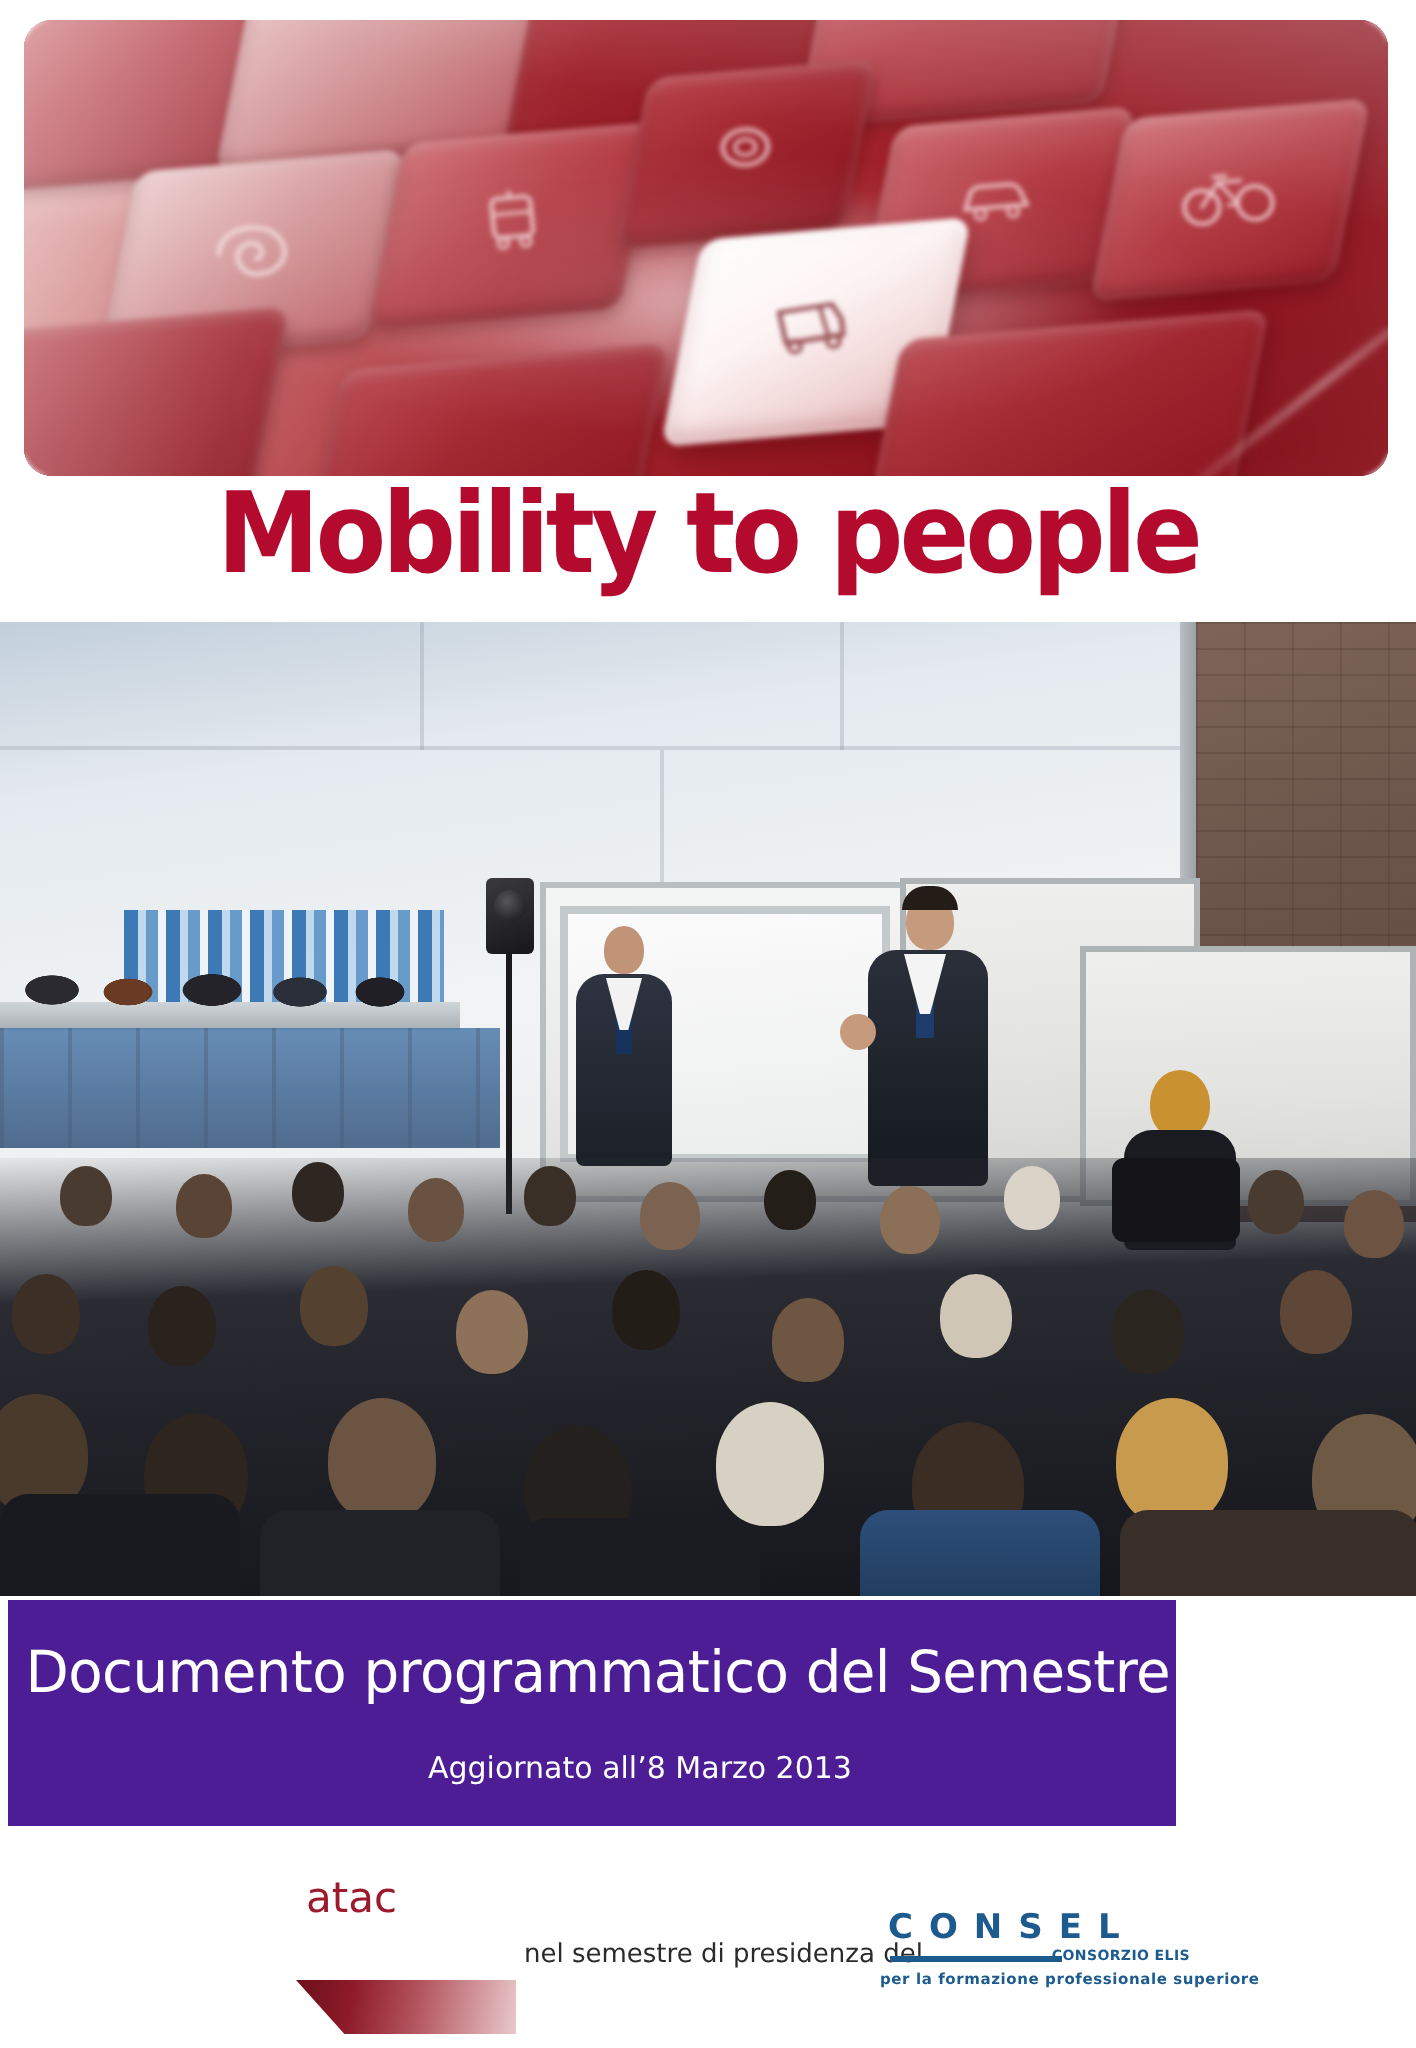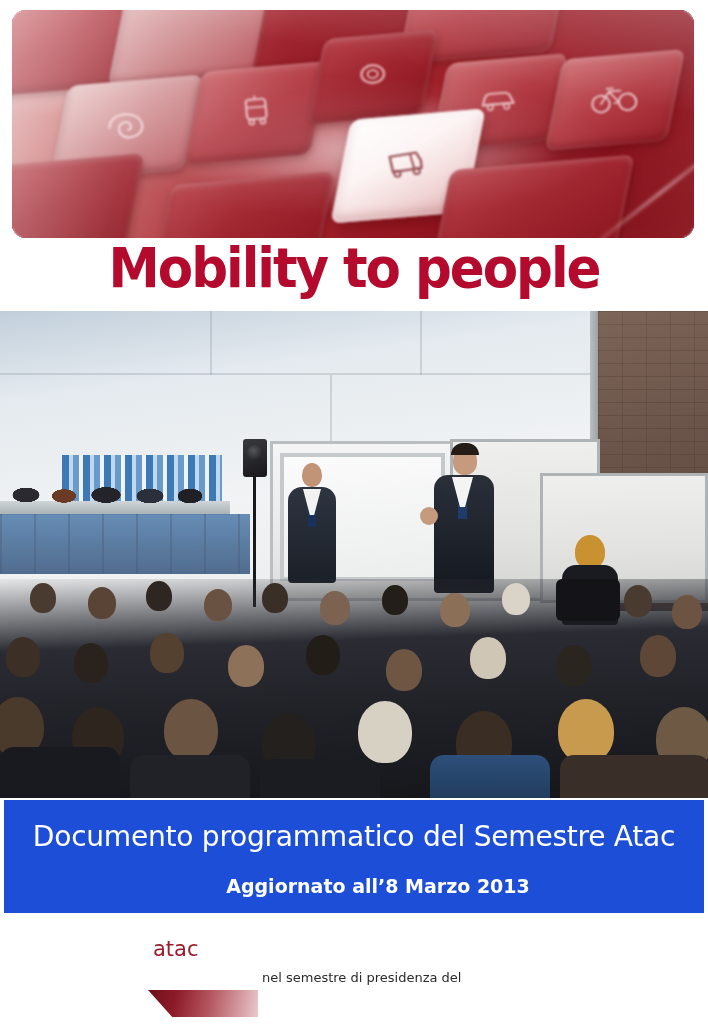--- a/index.html
+++ b/index.html
@@ -224,40 +224,40 @@
   .body-sh {
     position: absolute;
     border-radius: 14px 14px 4px 4px;
   }
 
   
   .title-banner {
     position: absolute;
     left: 4px;
     top: 800px;
-    width: 700px;
+    width: 584px;
     height: 113px;
-    background: #1d4ed8;
+    background: #4c1d95;
     text-align: center;
     color: #ffffff;
   }
   .banner-title {
     font-family: "DejaVu Sans", sans-serif;
     font-size: 29px;
     font-weight: normal;
     letter-spacing: -0.3px;
     line-height: 1;
     padding-top: 22px;
     white-space: nowrap;
     transform: scaleX(0.97);
   }
   .banner-sub {
     font-family: "DejaVu Sans", sans-serif;
-    font-size: 19px;
-    font-weight: bold;
+    font-size: 15px;
+    font-weight: normal;
     line-height: 1;
     padding-top: 26px;
     white-space: nowrap;
     margin-left: 48px;
   }
 
   
   .footer {
     position: absolute;
     left: 0;
@@ -554,16 +554,22 @@
 
   <div class="footer">
 
     <div class="atac-logo">
       <div class="atac-word">atac</div>
       <div class="atac-ribbon"></div>
     </div>
 
     <div class="semestre-text">nel semestre di presidenza del</div>
 
+    <div class="consel-logo">
+      <div class="consel-word">CONSEL</div>
+      <div class="consel-rule"></div>
+      <div class="consel-elis">CONSORZIO ELIS</div>
+      <div class="consel-tag">per la formazione professionale superiore</div>
+    </div>
 
   </div>
 
 </div>
 
 </body></html>

